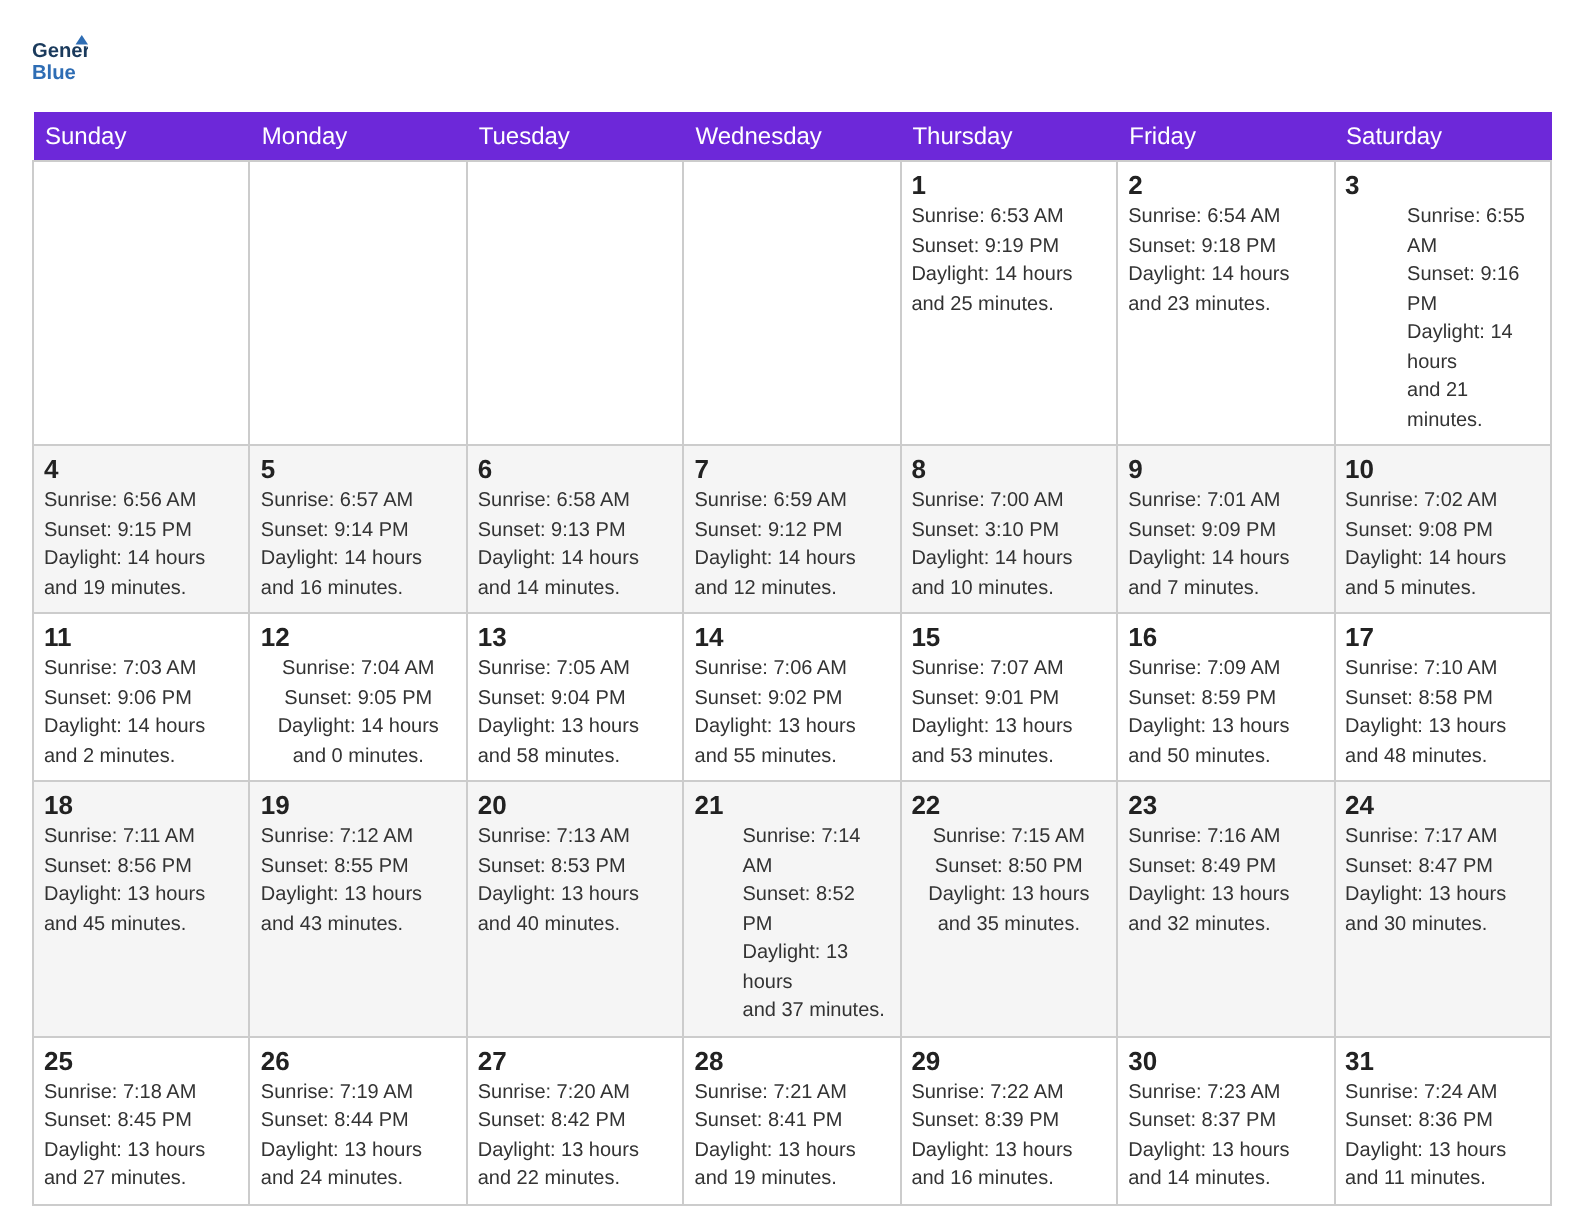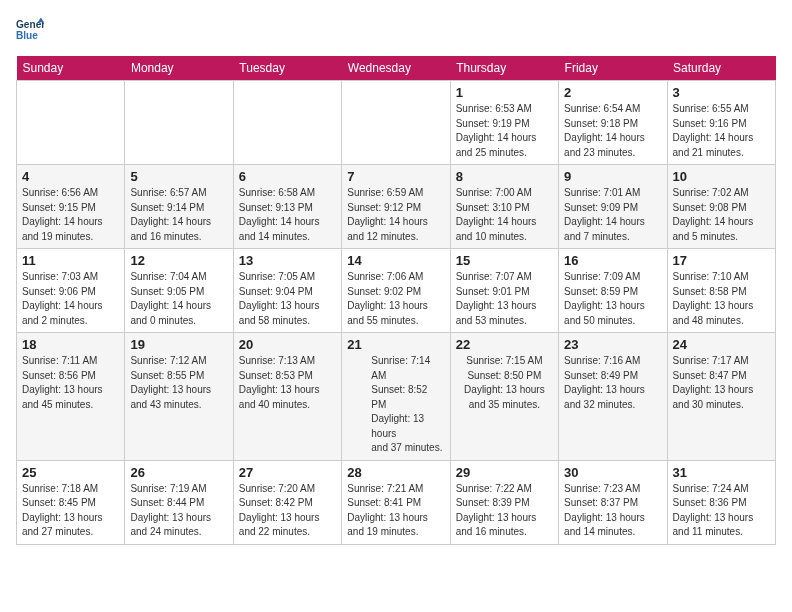--- a/index.html
+++ b/index.html
@@ -46,21 +46,21 @@
     .location {
       font-size: 14px;
       color: #444;
     }
     table {
       width: 100%;
       border-collapse: collapse;
       font-size: 10.5px;
     }
     thead th {
-      background-color: #be185d;
+      background-color: #6d28d9;
       color: #fff;
       text-align: left;
       padding: 5px 6px;
       font-size: 12px;
       font-weight: normal;
     }
     tbody td {
       vertical-align: top;
       border: 1px solid #ccc;
       padding: 4px 5px;
@@ -137,21 +137,21 @@
         </td>
         <td>
           <span class="day-num">2</span>
           <div class="day-info" style="white-space: pre-line;">Sunrise: 6:54 AM
 Sunset: 9:18 PM
 Daylight: 14 hours
 and 23 minutes.</div>
         </td>
         <td>
           <span class="day-num">3</span>
-          <div class="day-info" style="white-space: pre-line;">Sunrise: 6:55 AM
+          <div class="day-info" style="white-space: pre-line; margin-left: 31px;">Sunrise: 6:55 AM
 Sunset: 9:16 PM
 Daylight: 14 hours
 and 21 minutes.</div>
         </td>
       </tr>
       <tr>
         <td>
           <span class="day-num">4</span>
           <div class="day-info" style="white-space: pre-line;">Sunrise: 6:56 AM
 Sunset: 9:15 PM
@@ -204,21 +204,21 @@
       <tr>
         <td>
           <span class="day-num">11</span>
           <div class="day-info" style="white-space: pre-line;">Sunrise: 7:03 AM
 Sunset: 9:06 PM
 Daylight: 14 hours
 and 2 minutes.</div>
         </td>
         <td>
           <span class="day-num">12</span>
-          <div class="day-info" style="white-space: pre-line;">Sunrise: 7:04 AM
+          <div class="day-info" style="white-space: pre-line; text-align: center;">Sunrise: 7:04 AM
 Sunset: 9:05 PM
 Daylight: 14 hours
 and 0 minutes.</div>
         </td>
         <td>
           <span class="day-num">13</span>
           <div class="day-info" style="white-space: pre-line;">Sunrise: 7:05 AM
 Sunset: 9:04 PM
 Daylight: 13 hours
 and 58 minutes.</div>

